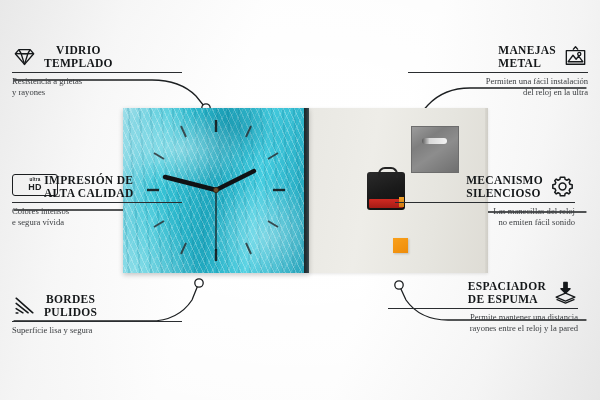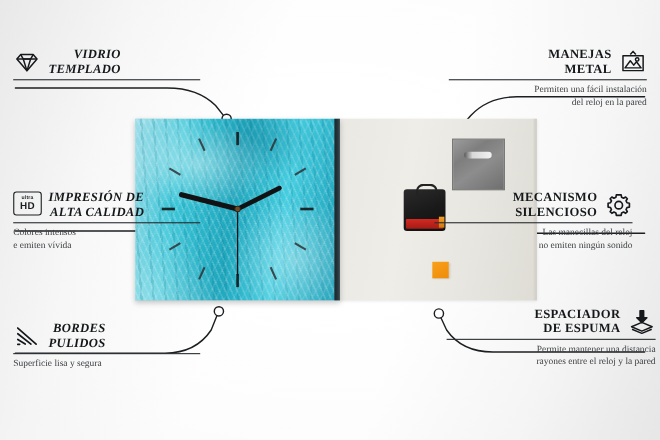--- a/index.html
+++ b/index.html
@@ -103,29 +103,29 @@
     font-size:11.5px;line-height:12.5px;letter-spacing:.3px;
     color:#15181a;font-weight:700;text-transform:uppercase;
     white-space:pre-line;
   }
   .c-rule{height:1px;background:#2a2d30;margin:3px 0 3px;}
   .c-desc{
     font-family:"Liberation Serif",serif;
     font-size:8.6px;line-height:10.6px;color:#3a3d40;white-space:pre-line;
   }
   .left .c-head{justify-content:flex-start;}
-  .left .c-title{text-align:right;font-style:italic;}
+  .left .c-title{text-align:center;}
   .left .c-desc{text-align:left;}
   .right .c-head{justify-content:flex-end;flex-direction:row;}
-  .right .c-title{text-align:right;}
+  .right .c-title{}
   .right .c-desc{text-align:right;}
   .ico{width:25px;height:25px;flex:0 0 25px;display:block;}
   .ico svg{display:block;width:25px;height:25px;}
   .hdbox{
-    width:26px;height:22px;border:1.4px solid #1b1e20;border-radius:3px;
+    width:46px;height:22px;border:1.4px solid #1b1e20;border-radius:3px;
     display:flex;flex-direction:column;align-items:center;justify-content:center;
     line-height:1;box-sizing:border-box;
   }
   .hd-ultra{font-family:"Liberation Sans",sans-serif;font-size:4.6px;font-weight:700;color:#1b1e20;letter-spacing:.2px;}
   .hd-hd{font-family:"Liberation Sans",sans-serif;font-size:9px;font-weight:700;color:#1b1e20;letter-spacing:.3px;}
 </style>
 </head>
 <body>
 
 <div id="stage">
@@ -199,36 +199,38 @@
           <path d="M3.2 9.3 H20.8"></path>
             <path d="M6.6 5.4 L8.8 9.3 L12 19.6"></path>
           <path d="M17.4 5.4 L15.2 9.3 L12 19.6"></path>
             <path d="M8.8 9.3 H15.2"></path>
         </svg>
       </span>
       <span class="c-title">VIDRIO
 TEMPLADO</span>
     </div>
     <div class="c-rule"></div>
+    <div class="c-desc">Resistencia a grietas
+y rayones</div>
   </div>
 
   <div class="callout left" style="left:12px;top:174px;width:170px;">
     <div class="c-head">
       <span class="ico">
         <span class="hdbox">
           <span class="hd-ultra">ultra</span>
           <span class="hd-hd">HD</span>
         </span>
       </span>
       <span class="c-title">IMPRESIÓN DE
 ALTA CALIDAD</span>
     </div>
     <div class="c-rule"></div>
     <div class="c-desc">Colores intensos
-e emiten vívida</div>
+e segura vívida</div>
   </div>
 
   <div class="callout left" style="left:12px;top:293px;width:170px;">
     <div class="c-head">
       <span class="ico">
         <svg viewBox="0 0 24 24" fill="none" stroke="#16191b" stroke-width="1.5" stroke-linecap="round">
           <line x1="4" y1="5" x2="20" y2="19"></line>
           <line x1="4" y1="10" x2="15.5" y2="19"></line>
           <line x1="4" y1="15" x2="10.5" y2="19"></line>
           <line x1="4" y1="19.2" x2="5.6" y2="19.2"></line>
@@ -249,40 +251,40 @@
         <svg viewBox="0 0 24 24" fill="none" stroke="#16191b" stroke-width="1.3" stroke-linejoin="round">
           <path d="M9.6 5.4 L12 2.6 L14.4 5.4"></path>
           <rect x="3.2" y="6.4" width="17.6" height="13"></rect>
           <path d="M5 17 L9.6 10.8 L12.6 14.6 L15 11.6 L19 17 Z"></path>
           <circle cx="15.6" cy="9.6" r="1.5"></circle>
         </svg>
       </span>
     </div>
     <div class="c-rule"></div>
     <div class="c-desc">Permiten una fácil instalación
-del reloj en la pared</div>
+del reloj en la ultra</div>
   </div>
 
   <div class="callout right" style="right:25px;top:174px;width:180px;">
     <div class="c-head">
       <span class="c-title">MECANISMO
 SILENCIOSO</span>
       <span class="ico">
         <svg viewBox="0 0 24 24" fill="none" stroke="#16191b" stroke-width="1.45" stroke-linejoin="round">
           <path d="M12 3.1 L14.1 3.1 L14.5 5.2 L16.2 6 L18 4.9 L19.5 6.4 L18.4 8.2 L19.2 9.9 L21.3 10.3 L21.3 13.7 L19.2 14.1 L18.4 15.8 L19.5 17.6 L18 19.1 L16.2 18 L14.5 18.8 L14.1 20.9 L9.9 20.9 L9.5 18.8 L7.8 18 L6 19.1 L4.5 17.6 L5.6 15.8 L4.8 14.1 L2.7 13.7 L2.7 10.3 L4.8 9.9 L5.6 8.2 L4.5 6.4 L6 4.9 L7.8 6 L9.5 5.2 L9.9 3.1 Z"></path>
           <circle cx="12" cy="12" r="3.3"></circle>
         </svg>
       </span>
     </div>
     <div class="c-rule"></div>
     <div class="c-desc">Las manecillas del reloj
-no emiten ningún sonido</div>
-  </div>
-
-  <div class="callout right" style="right:4px;top:280px;width:190px;">
+no emiten fácil sonido</div>
+  </div>
+
+  <div class="callout right" style="right:22px;top:280px;width:190px;">
     <div class="c-head">
       <span class="c-title">ESPACIADOR
 DE ESPUMA</span>
       <span class="ico">
         <svg viewBox="0 0 24 24" fill="none" stroke="#16191b" stroke-width="1.3" stroke-linejoin="round">
           <path d="M10.4 2.4 H13.6 V8.4 H16.4 L12 12.8 L7.6 8.4 H10.4 Z" fill="#16191b"></path>
           <path d="M12 12.6 L21 16.4 L12 20.2 L3 16.4 Z"></path>
           <path d="M3.4 18.6 L12 22.1 L20.6 18.6"></path>
         </svg>
       </span>

